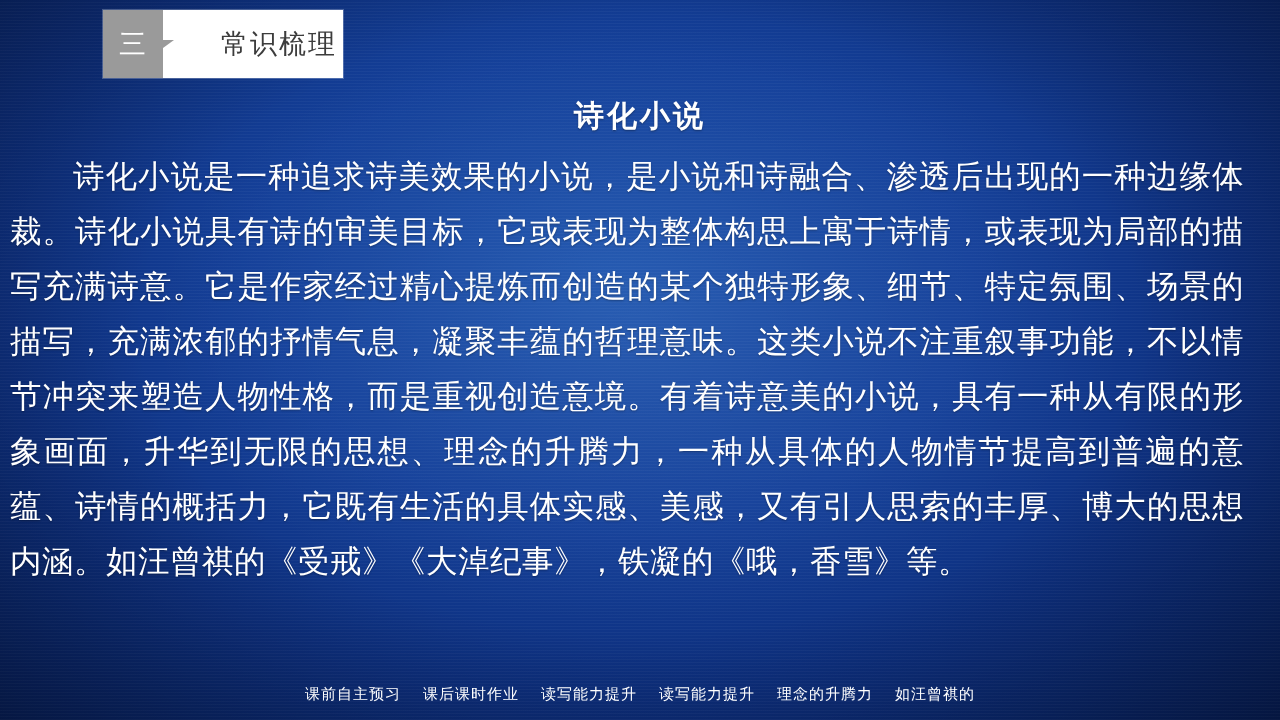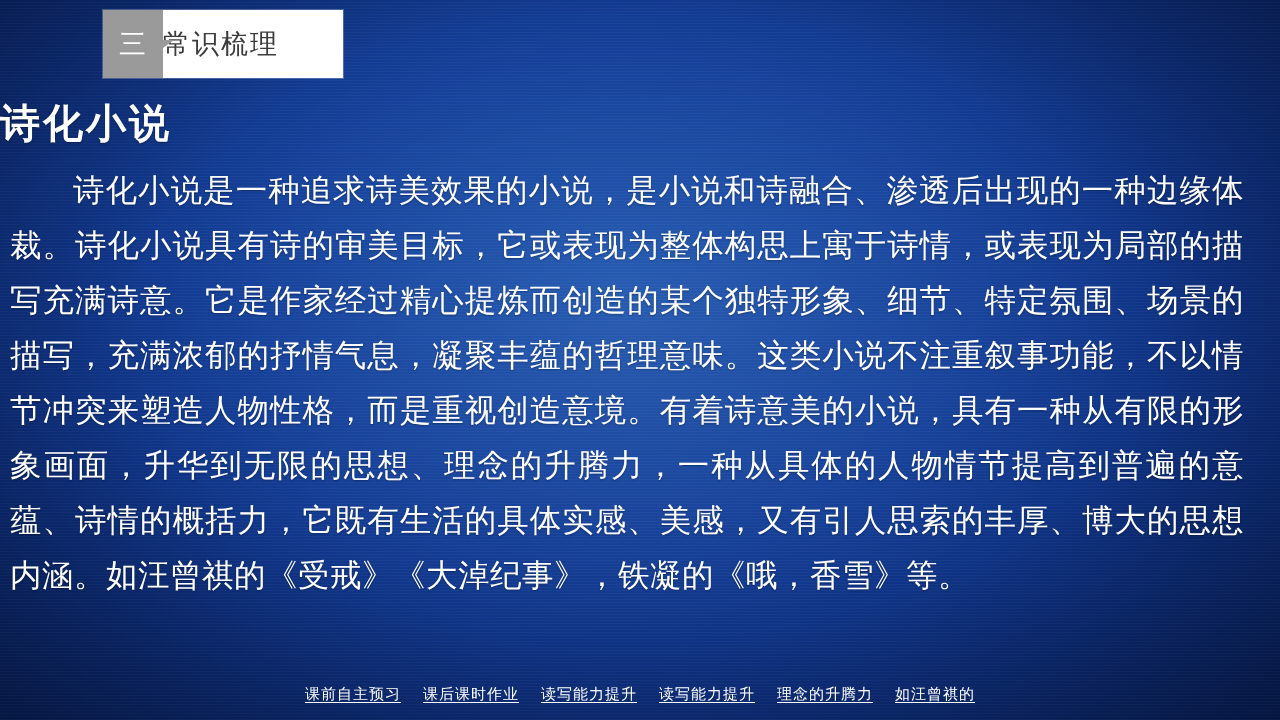--- a/index.html
+++ b/index.html
@@ -76,38 +76,39 @@
     right: -11px;
     top: 30px;
     width: 0;
     height: 0;
     border-top: 8px solid #9a9a9a;
     border-right: 11px solid transparent;
     border-bottom: 0 solid transparent;
   }
   .badge-title {
     flex: 1;
-    text-align: left;
+    text-align: right;
     color: #3c3c3c;
     font-size: 27px;
     letter-spacing: 2px;
     font-family: "Liberation Serif", serif;
     padding-right: 6px;
   }
 
   
   .content {
     position: absolute;
     left: 0;
     top: 96px;
     width: 1280px;
   }
   .doc-title {
+    text-align: center;
     color: #ffffff;
-    font-size: 40px;
+    font-size: 30px;
     letter-spacing: 3px;
     margin: 0 0 12px 0;
     font-family: "Liberation Serif", serif;
     text-shadow: 0 1px 2px rgba(0,0,0,0.35);
   }
   .body-text {
     margin: 0;
     padding: 0 36px 0 36px;
     color: #ffffff;
     font-size: 31.5px;
@@ -129,21 +130,20 @@
     width: 1280px;
     display: flex;
     justify-content: center;
     align-items: center;
     gap: 22px;
   }
   .nav-item {
     color: #ffffff;
     font-size: 15px;
     letter-spacing: 1px;
-    text-decoration: underline;
     text-underline-offset: 3px;
     font-family: "Liberation Serif", serif;
     white-space: nowrap;
     cursor: pointer;
   }
 </style>
 </head>
 <body>
 
 <div class="slide">

